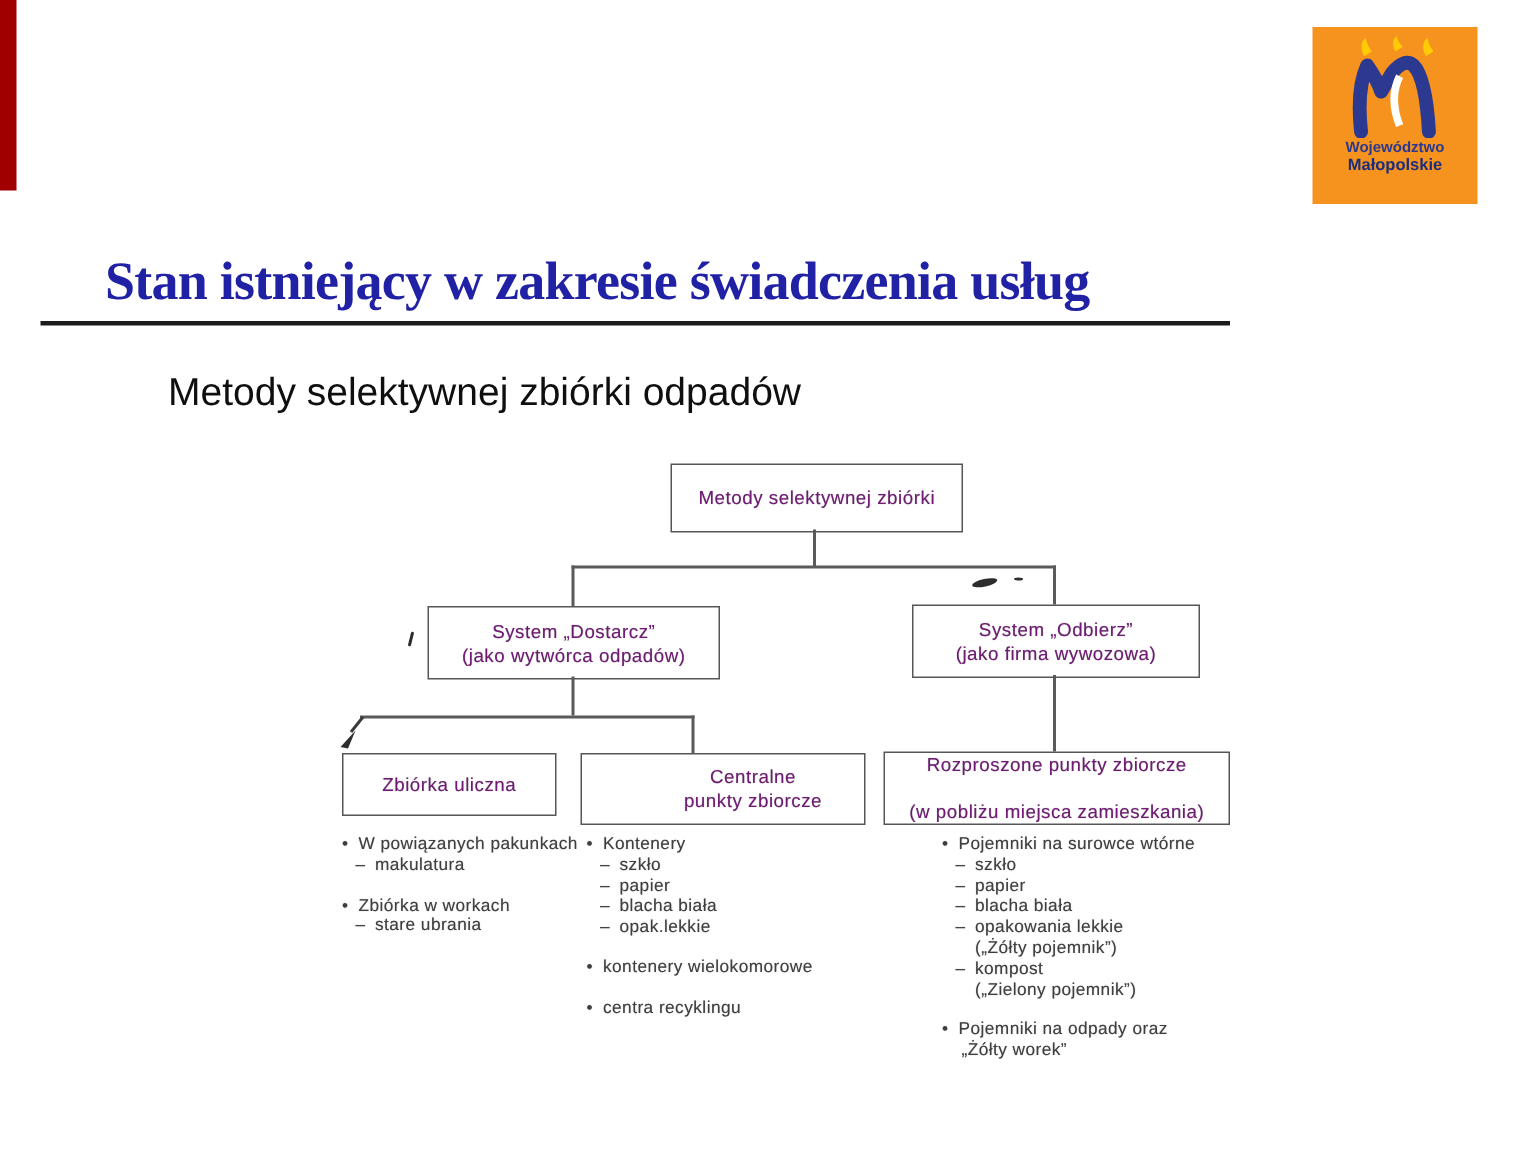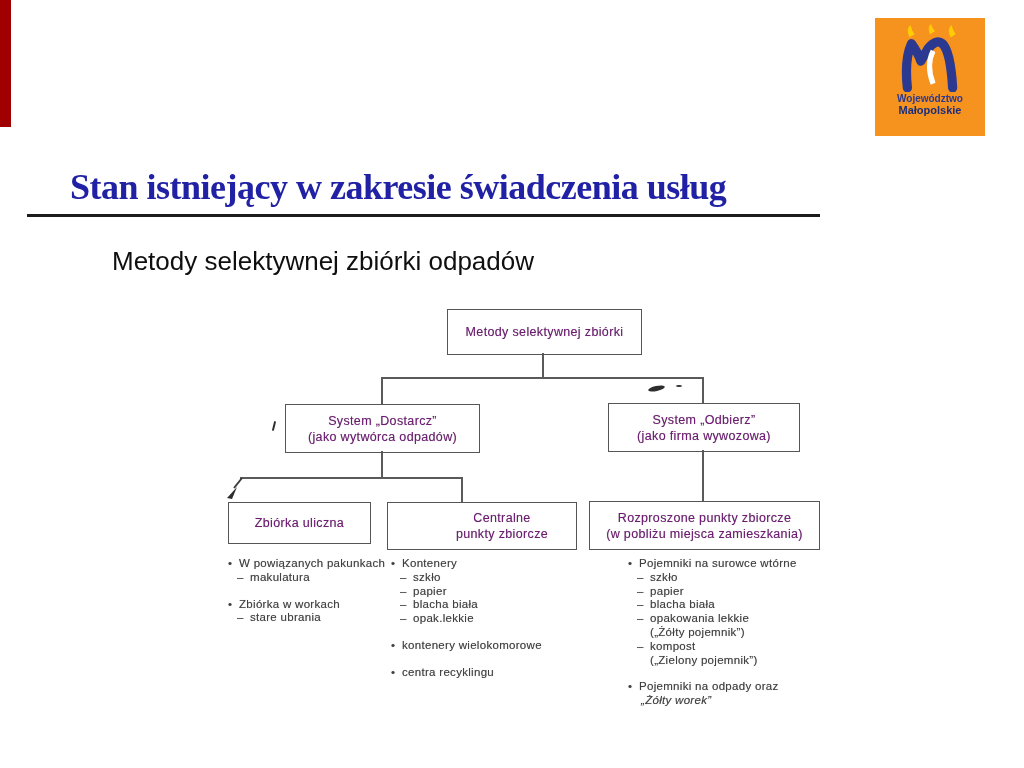--- a/index.html
+++ b/index.html
@@ -37,21 +37,21 @@
     font-size:12.5px;line-height:16px;color:#701a75;letter-spacing:.35px;
     text-align:center;text-shadow:0 0 .7px rgba(70,70,70,.55);
   }
   .conn{position:absolute;background:#5a5a5a;}
   
   #box-root{left:447px;top:309px;width:193px;height:44px;}
   #box-dostarcz{left:285px;top:404px;width:193px;height:47px;}
   #box-odbierz{left:608px;top:403px;width:190px;height:47px;}
   #box-zbiorka{left:228px;top:502px;width:141px;height:40px;}
   #box-centralne{left:387px;top:502px;width:148px;height:46px;padding-left:40px;}
-  #box-rozproszone{left:589px;top:501px;width:229px;height:47px;}
+  #box-rozproszone{left:589px;top:501px;width:229px;height:47px;justify-content:space-between;}
   
   #c-root-v{left:542px;top:353px;width:2px;height:25px;}
   #c-main-h{left:381px;top:377px;width:323px;height:2px;}
   #c-left-v{left:381px;top:377px;width:2px;height:27px;}
   #c-right-v{left:702px;top:377px;width:2px;height:26px;}
   #c-dostarcz-v{left:381px;top:451px;width:2px;height:26px;}
   #c-bracket-h{left:240px;top:477px;width:223px;height:2px;}
   #c-centralne-v{left:461px;top:477px;width:2px;height:25px;}
   #c-odbierz-v{left:702px;top:450px;width:2px;height:51px;}
   #arrow-svg{position:absolute;left:224px;top:475px;}
@@ -65,21 +65,21 @@
       text-shadow:0 0 .7px rgba(70,70,70,.5);}
   #list-1{left:228px;top:557px;width:175px;}
   #list-2{left:391px;top:557px;width:180px;}
   #list-3{left:628px;top:557px;width:210px;}
   .bl-row{display:flex;line-height:13.8px;}
   .bl-m{flex:0 0 11px;}
   .bl-row.t2{padding-left:9px;}
   .bl-row.t2 .bl-m{flex-basis:13px;}
   .bl-row.t3{padding-left:22px;}
   .bl-row.t3 .bl-m{flex-basis:0;}
-  .bl-row.t4{padding-left:13px;font-style:italic;}
+  .bl-row.t4{padding-left:13px;}
   .bl-row.t4 .bl-m{flex-basis:0;}
   .bl-gap{height:13px;}
 </style>
 </head>
 <body>
 
 <div id="slide">
 
   <div id="left-bar" style="background: rgb(160, 0, 0);"></div>
 

